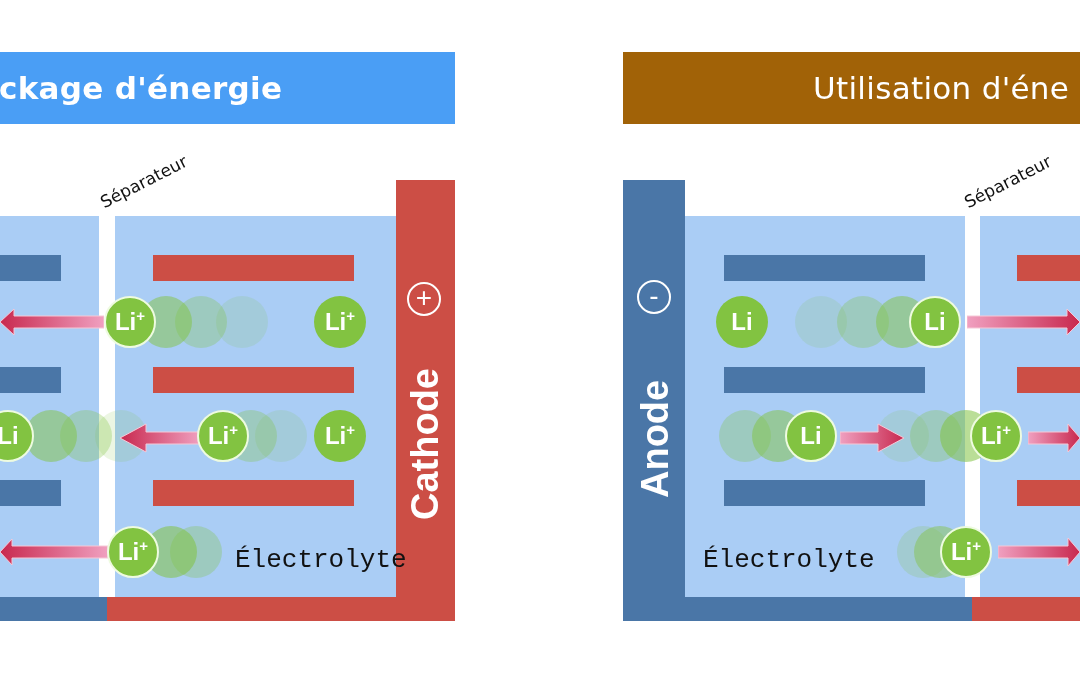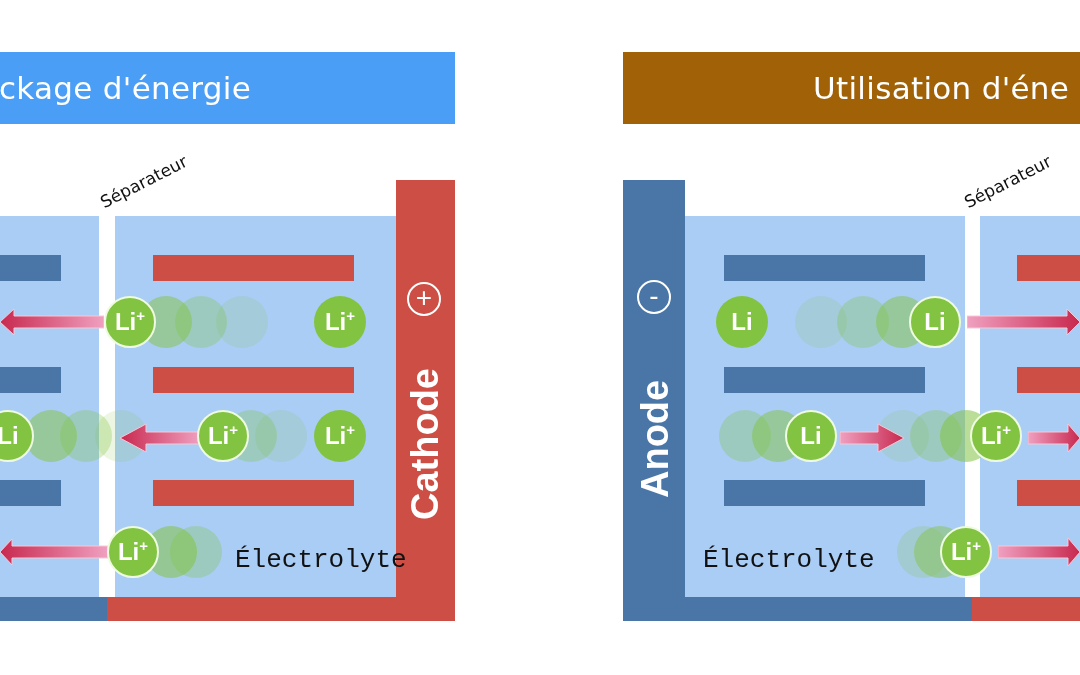--- a/index.html
+++ b/index.html
@@ -34,21 +34,21 @@
     </linearGradient>
     <linearGradient id="gradR" x1="0" x2="1" y1="0" y2="0">
       <stop offset="0" stop-color="#f0a0c0"></stop>
       <stop offset="1" stop-color="#c8284e"></stop>
     </linearGradient>
   </defs>
 </svg>
 
 <div>
   <div class="banner" style="left:0;width:455px;background:#4a9ef5;">
-    <span style="left:-1px;">ckage d'énergie</span>
+    <span style="left:-1px;font-weight:bold;">ckage d'énergie</span>
   </div>
 
   <div class="abs" style="left:0;top:597px;width:107px;height:24px;background:#4a76a7;"></div>
   <div class="abs" style="left:107px;top:597px;width:348px;height:24px;background:#cc4e45;"></div>
 
   <div class="electrode" style="left:396px;top:180px;width:59px;height:441px;background:#cc4e45;"></div>
   <div class="pole" style="left:407px;top:282px;">+</div>
   <div class="vlabel" style="left:404px;top:520px;">Cathode</div>
 
   <div class="electrolyte" style="left:0;top:216px;width:99px;height:381px;"></div>

